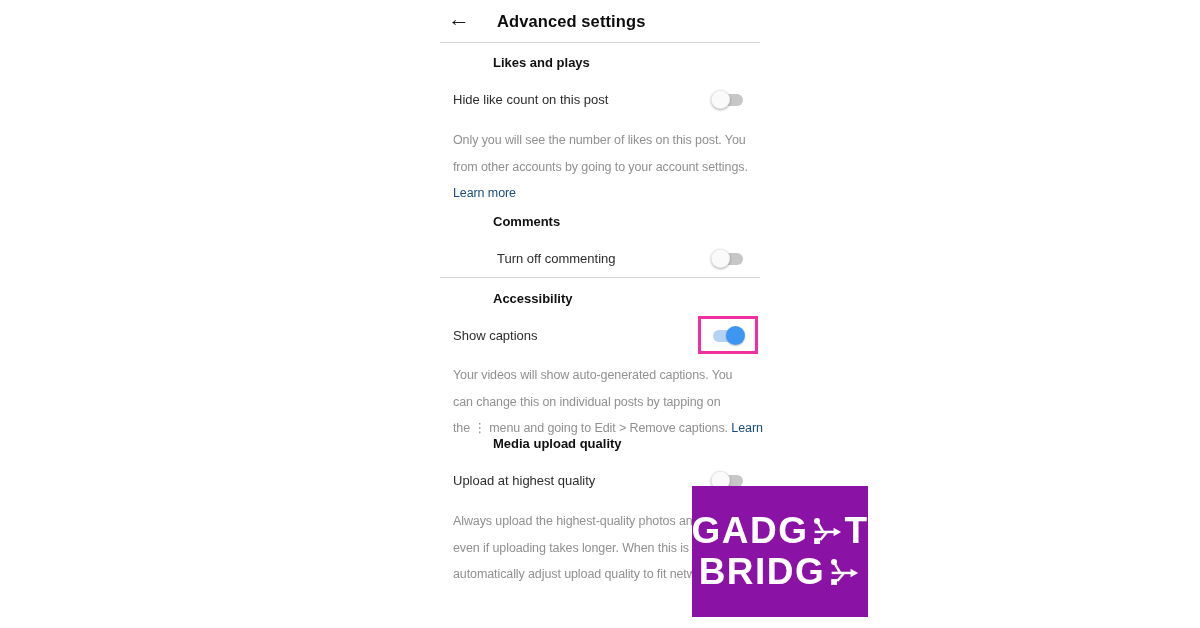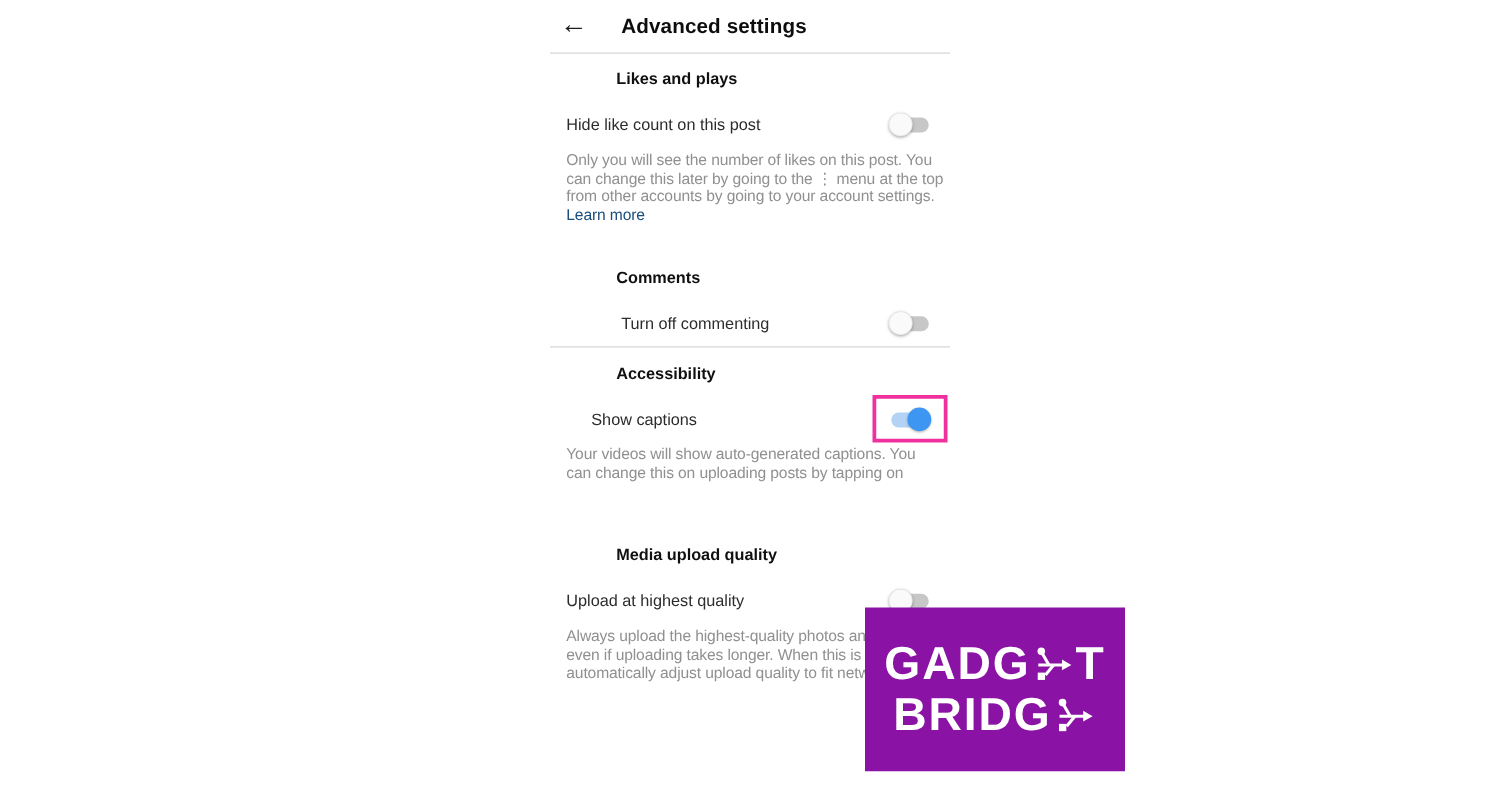--- a/index.html
+++ b/index.html
@@ -7,34 +7,34 @@
     position:relative;width:1200px;height:628px;background:#ffffff;overflow:hidden;
     font-family:"Liberation Sans", sans-serif;
   }
   .abs{position:absolute;}
   .back-btn{left:448px;top:8px;font-size:22px;color:#1c1c1c;line-height:22px;cursor:pointer;}
   .page-title{left:497px;top:12px;font-size:16.5px;font-weight:700;color:#0d0d0d;letter-spacing:0.1px;white-space:nowrap;}
   .divider{left:440px;width:320px;height:1px;background:#d6d6d6;}
   .sec-title{left:453px;font-size:13px;font-weight:700;color:#101010;white-space:nowrap;padding-left:40px;}
   .row-label{left:453px;font-size:13px;color:#2c2c2c;white-space:nowrap;}
   .para{left:453px;font-size:12.5px;line-height:14.5px;color:#909090;white-space:nowrap;letter-spacing:-0.1px;}
-  .para .ln{height:14.5px;}
+  .para .ln{height:14.5px;margin-top:12px;}
   .link{color:#1a4c7c;cursor:pointer;}
   
   .toggle{position:absolute;width:34px;height:20px;cursor:pointer;}
   .toggle .track{position:absolute;left:2px;top:4px;width:30px;height:12px;border-radius:6px;background:#c7c7c7;}
   .toggle .knob{position:absolute;top:0;width:19px;height:19px;border-radius:50%;background:#fbfafa;
     box-shadow:0 1px 2.5px rgba(0,0,0,0.35), inset 0 0 0 0.5px #dedede;}
   .toggle[data-state="off"] .knob{left:0;}
   .toggle[data-state="on"] .track{background:#b3d2f4;}
   .toggle[data-state="on"] .knob{left:15px;background:#3d96f1;box-shadow:0 1px 2px rgba(0,0,0,0.25);}
   
   .highlight-box{left:698px;top:316px;width:54px;height:32px;border:3px solid #f0309f;background:transparent;}
   
-  .logo{left:692px;top:486px;width:208px;height:131px;background:#8a12a4;display:flex;flex-direction:column;
+  .logo{left:692px;top:486px;width:176px;height:131px;background:#8a12a4;display:flex;flex-direction:column;
     align-items:center;justify-content:center;gap:1px;}
   .logo-line{display:flex;align-items:center;color:#ffffff;font-weight:700;font-size:37px;line-height:40px;
     letter-spacing:1.5px;white-space:nowrap;}
   .usb-icon{width:34px;height:34px;margin:0 1px;}
 </style>
 </head>
 <body>
 
 <div class="canvas">
 
@@ -43,43 +43,43 @@
   <div class="abs divider" style="top:42px;"></div>
 
   <div class="abs sec-title" style="top:55px;">Likes and plays</div>
   <div class="abs row-label" style="top:92px;">Hide like count on this post</div>
   <div class="toggle" style="left:711px;top:90px;" data-state="off">
     <div class="track"></div>
     <div class="knob"></div>
   </div>
   <div class="abs para" style="top:121px;">
     <div class="ln">Only you will see the number of likes on this post. You</div>
-    <div class="ln">can change this later by going to the ⋮ menu at the top</div>
     <div class="ln">from other accounts by going to your account settings.</div>
     <div class="ln"><span class="link">Learn more</span></div>
   </div>
 
   <div class="abs sec-title" style="top:214px;">Comments</div>
   <div class="abs row-label" style="top:251px;margin-left:44px;">Turn off commenting</div>
   <div class="toggle" style="left:711px;top:249px;" data-state="off">
     <div class="track"></div>
     <div class="knob"></div>
   </div>
   <div class="abs divider" style="top:277px;"></div>
 
   <div class="abs sec-title" style="top:291px;">Accessibility</div>
   <div class="abs highlight-box"></div>
-  <div class="abs row-label" style="top:328px;margin-left:20px;">Show captions</div>
+  <div class="abs row-label" style="top:328px;">Show captions</div>
   <div class="toggle" style="left:711px;top:326px;" data-state="on">
     <div class="track"></div>
     <div class="knob"></div>
   </div>
   <div class="abs para" style="top:356px;">
     <div class="ln">Your videos will show auto-generated captions. You</div>
-    <div class="ln">can change this on uploading posts by tapping on</div>
+    <div class="ln">can change this on individual posts by tapping on</div>
+    <div class="ln"><span>the ⋮ menu and going to Edit &gt; Remove captions. </span><span class="link">Learn</span></div>
   </div>
 
   <div class="abs sec-title" style="top:436px;">Media upload quality</div>
   <div class="abs row-label" style="top:473px;">Upload at highest quality</div>
   <div class="toggle" style="left:711px;top:471px;" data-state="off">
     <div class="track"></div>
     <div class="knob"></div>
   </div>
   <div class="abs para" style="top:502px;">
     <div class="ln">Always upload the highest-quality photos and</div>

